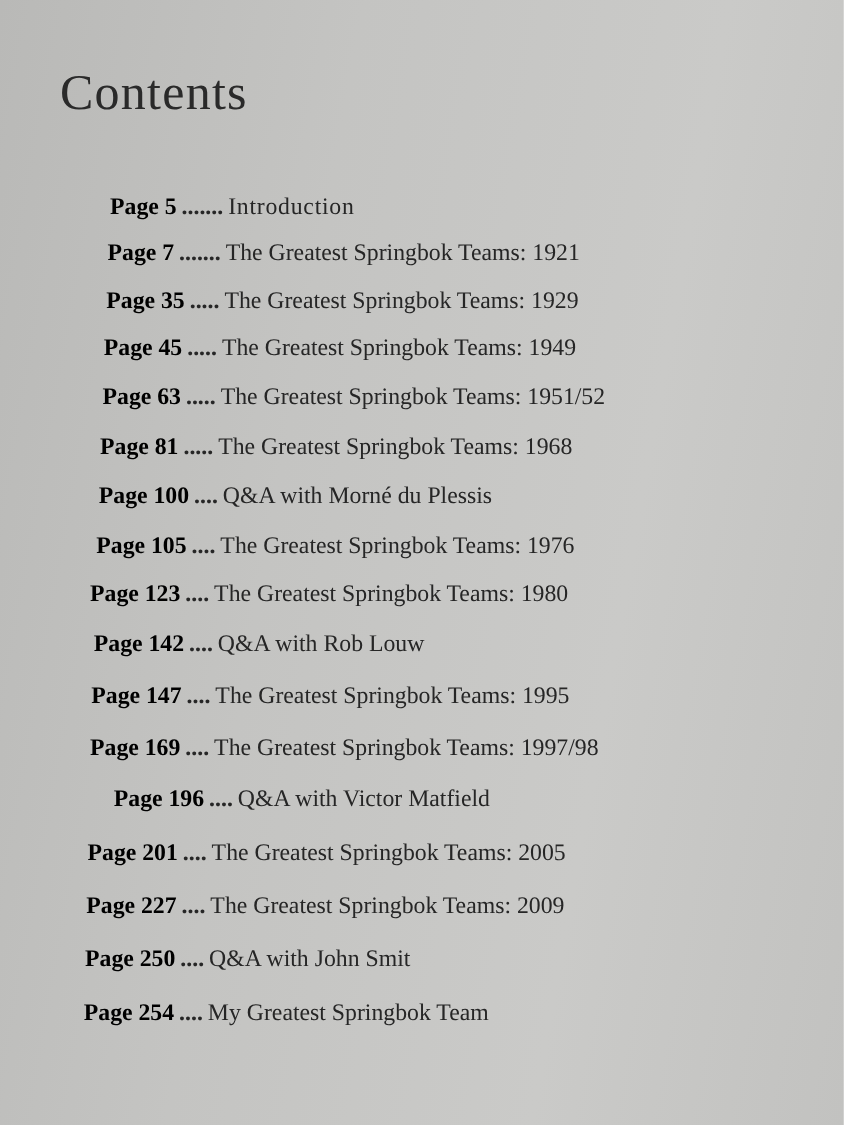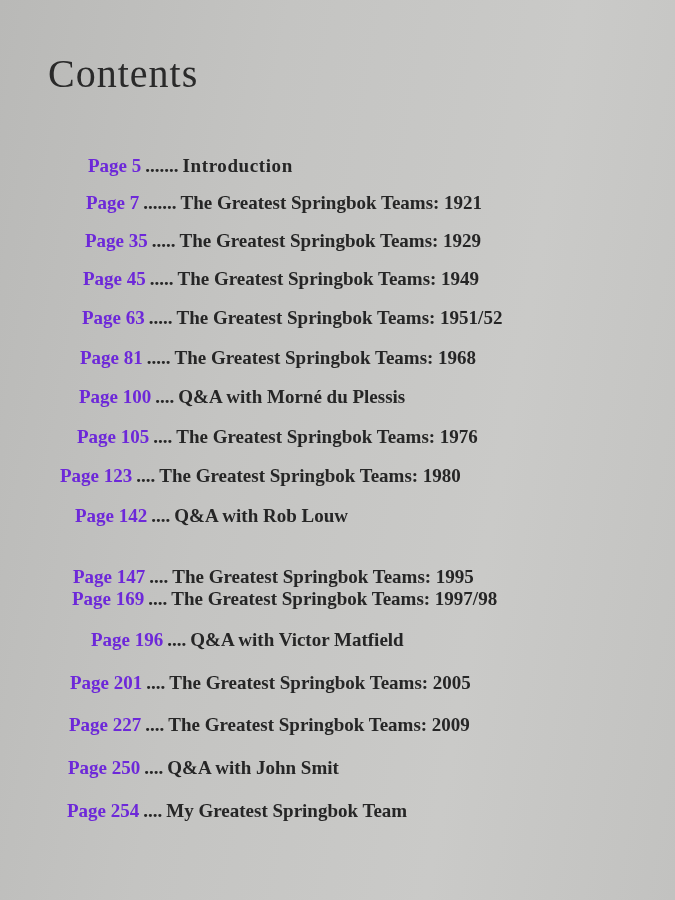--- a/index.html
+++ b/index.html
@@ -43,28 +43,28 @@
     }
     .toc-entry {
       position: absolute;
       white-space: nowrap;
       font-size: 19px;
       line-height: 28px;
       color: #262626;
     }
     .toc-entry .pg {
       font-weight: bold;
-      color: #6d28d9;
+      color: #000000;
     }
     .toc-entry .dots {
       font-weight: bold;
       margin: 0 4px 0 4px;
     }
     .toc-entry .t {
-      font-weight: bold;
+      font-weight: normal;
     }
     .toc-entry.intro .t {
       letter-spacing: 0.6px;
     }
   </style>
 </head>
 <body>
 
 <div class="page">
   <h1 class="title">Contents</h1>
@@ -87,27 +87,27 @@
     </li>
     <li class="toc-entry" style="left:80px; top:192px;">
       <span class="pg">Page 81</span><span class="dots">.....</span><span class="t">The Greatest Springbok Teams: 1968</span>
     </li>
     <li class="toc-entry" style="left:79px; top:231px;">
       <span class="pg">Page 100</span><span class="dots">....</span><span class="t">Q&amp;A with Morné du Plessis</span>
     </li>
     <li class="toc-entry" style="left:77px; top:271px;">
       <span class="pg">Page 105</span><span class="dots">....</span><span class="t">The Greatest Springbok Teams: 1976</span>
     </li>
-    <li class="toc-entry" style="left:60px; top:310px;text-align:right;">
+    <li class="toc-entry" style="left:72px; top:310px;text-align:right;">
       <span class="pg">Page 123</span><span class="dots">....</span><span class="t">The Greatest Springbok Teams: 1980</span>
     </li>
     <li class="toc-entry" style="left:75px; top:350px;text-align:right;">
       <span class="pg">Page 142</span><span class="dots">....</span><span class="t">Q&amp;A with Rob Louw</span>
     </li>
-    <li class="toc-entry" style="left:73px; top:391px;margin-top:20px;">
+    <li class="toc-entry" style="left:73px; top:391px;">
       <span class="pg">Page 147</span><span class="dots">....</span><span class="t">The Greatest Springbok Teams: 1995</span>
     </li>
     <li class="toc-entry" style="left:72px; top:433px;">
       <span class="pg">Page 169</span><span class="dots">....</span><span class="t">The Greatest Springbok Teams: 1997/98</span>
     </li>
     <li class="toc-entry" style="left:71px; top:474px;margin-left:20px;">
       <span class="pg">Page 196</span><span class="dots">....</span><span class="t">Q&amp;A with Victor Matfield</span>
     </li>
     <li class="toc-entry" style="left:70px; top:517px;">
       <span class="pg">Page 201</span><span class="dots">....</span><span class="t">The Greatest Springbok Teams: 2005</span>

